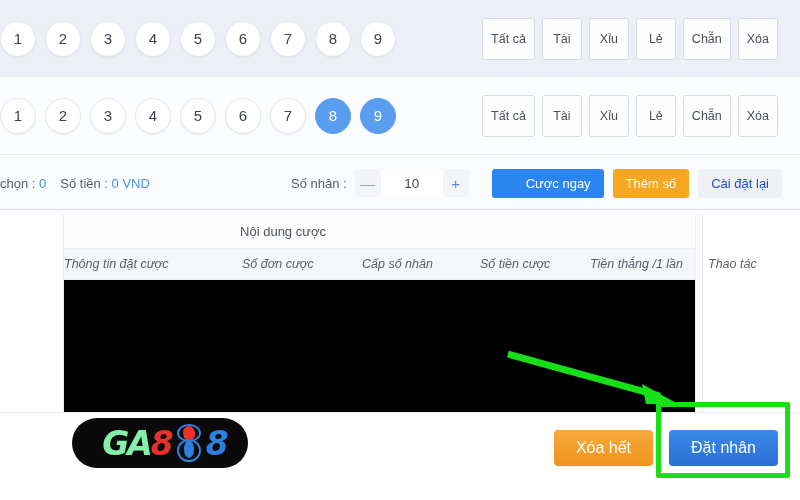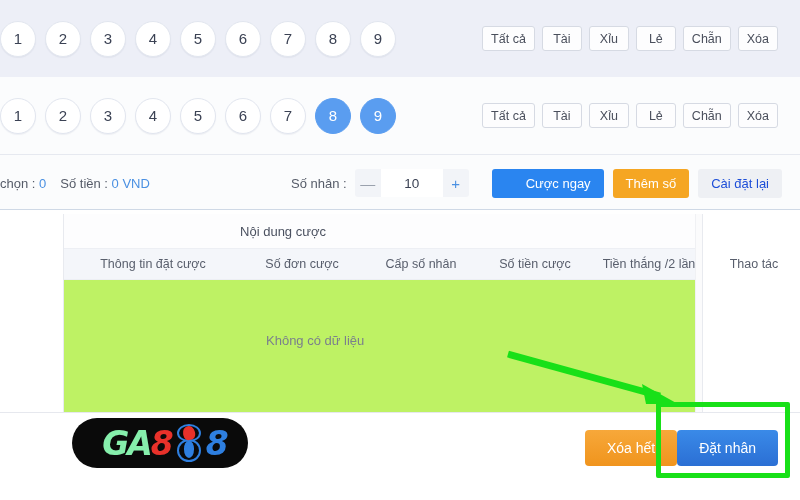--- a/index.html
+++ b/index.html
@@ -41,21 +41,21 @@
     border-color: #5a9df0;
     color: #ffffff;
     box-shadow: none;
   }
 
   .btn-group {
     position: absolute; right: 22px;
     display: flex; align-items: center;
   }
   .grp-btn {
-    height: 25px; min-width: 40px;
+    height: 42px; min-width: 40px;
     padding: 8px 8px;
     border: 1px solid #d6dae3;
     background: #fdfdfe;
     color: #4a4f5c;
     font-size: 12.5px;
     border-radius: 3px;
     display: flex; align-items: center; justify-content: center;
     margin-left: 7px;
     cursor: pointer;
     white-space: nowrap;
@@ -125,40 +125,40 @@
   }
   .act-btn.primary { background: #2a85f0; color: #fff; padding-left: 34px; }
   .act-btn.warn    { background: #f5a623; color: #fff; }
   .act-btn.ghost   { background: #eef0f4; color: #1d4ed8; }
 
   
   .panel {
     position: absolute;
     left: 63px; top: 214px;
     width: 640px; height: 198px;
-    background: #bef264;
+    background: #000000;
     border-left: 1px solid #e8eaef;
     border-right: 1px solid #e8eaef;
   }
   .panel-title {
     height: 34px;
     display: flex; align-items: center; justify-content: center;
     font-size: 13px; color: #4b5160;
     background: #fdfdfe;
     padding-right: 200px;
   }
   .col-head {
     height: 32px;
     background: #f4f6fa;
     display: flex; align-items: center;
     font-size: 12.5px; color: #585e6c;
     border-top: 1px solid #edeff4;
     border-bottom: 1px solid #edeff4;
   }
-  .col-head .ch { text-align: center; white-space: nowrap; }
+  .col-head .ch { text-align: left; white-space: nowrap; font-style: italic; }
   .ch-0 { flex: 0 0 178px; }
   .ch-1 { flex: 0 0 120px; }
   .ch-2 { flex: 0 0 118px; }
   .ch-3 { flex: 0 0 110px; }
   .ch-4 { flex: 0 0 118px; }
   .ch-5 { flex: 0 0 92px; }
   .empty-note {
     height: 120px;
     display: flex; align-items: center;
     padding-left: 202px;
@@ -177,23 +177,23 @@
   }
 
   
   .footer-btns {
     position: absolute; right: 22px; top: 430px;
     display: flex; align-items: center;
   }
   .big-btn {
     height: 36px; padding: 0 22px;
     border: none; border-radius: 4px;
-    font-size: 14px; color: #ffffff;
-    display: flex; align-items: center; justify-content: center;
-    cursor: pointer; margin-left: 0;
+    font-size: 16px; color: #ffffff;
+    display: flex; align-items: center; justify-content: center;
+    cursor: pointer; margin-left: 16px;
     font-family: inherit;
     white-space: nowrap;
   }
   .big-btn.clear { background: linear-gradient(180deg,#f7a83a 0%,#f0941d 100%); }
   .big-btn.bet   { background: linear-gradient(180deg,#3a8ae8 0%,#2b6fd4 100%); }
 
   
   .logo {
     position: absolute; left: 72px; top: 418px;
     width: 176px; height: 50px;
@@ -323,24 +323,23 @@
     </div>
   </div>
 
   <div class="panel">
     <div class="panel-title">Nội dung cược</div>
     <div class="col-head" id="col-head">
         <div class="ch ch-0">Thông tin đặt cược</div>
         <div class="ch ch-1">Số đơn cược</div>
         <div class="ch ch-2">Cấp số nhân</div>
         <div class="ch ch-3">Số tiền cược</div>
-        <div class="ch ch-4">Tiền thắng /2 lần</div>
+        <div class="ch ch-4">Tiền thắng /1 lần</div>
         <div class="ch ch-5">Thao tác</div>
       </div>
-    <div class="empty-note">Không có dữ liệu</div>
     <div class="panel-scroll"></div>
   </div>
 
   <div class="divider"></div>
 
   <div class="logo">
     <div class="logo-txt">
       <span class="lg-w">GA</span>
       <span class="lg-r">8</span>
       <span class="lg-mid">

